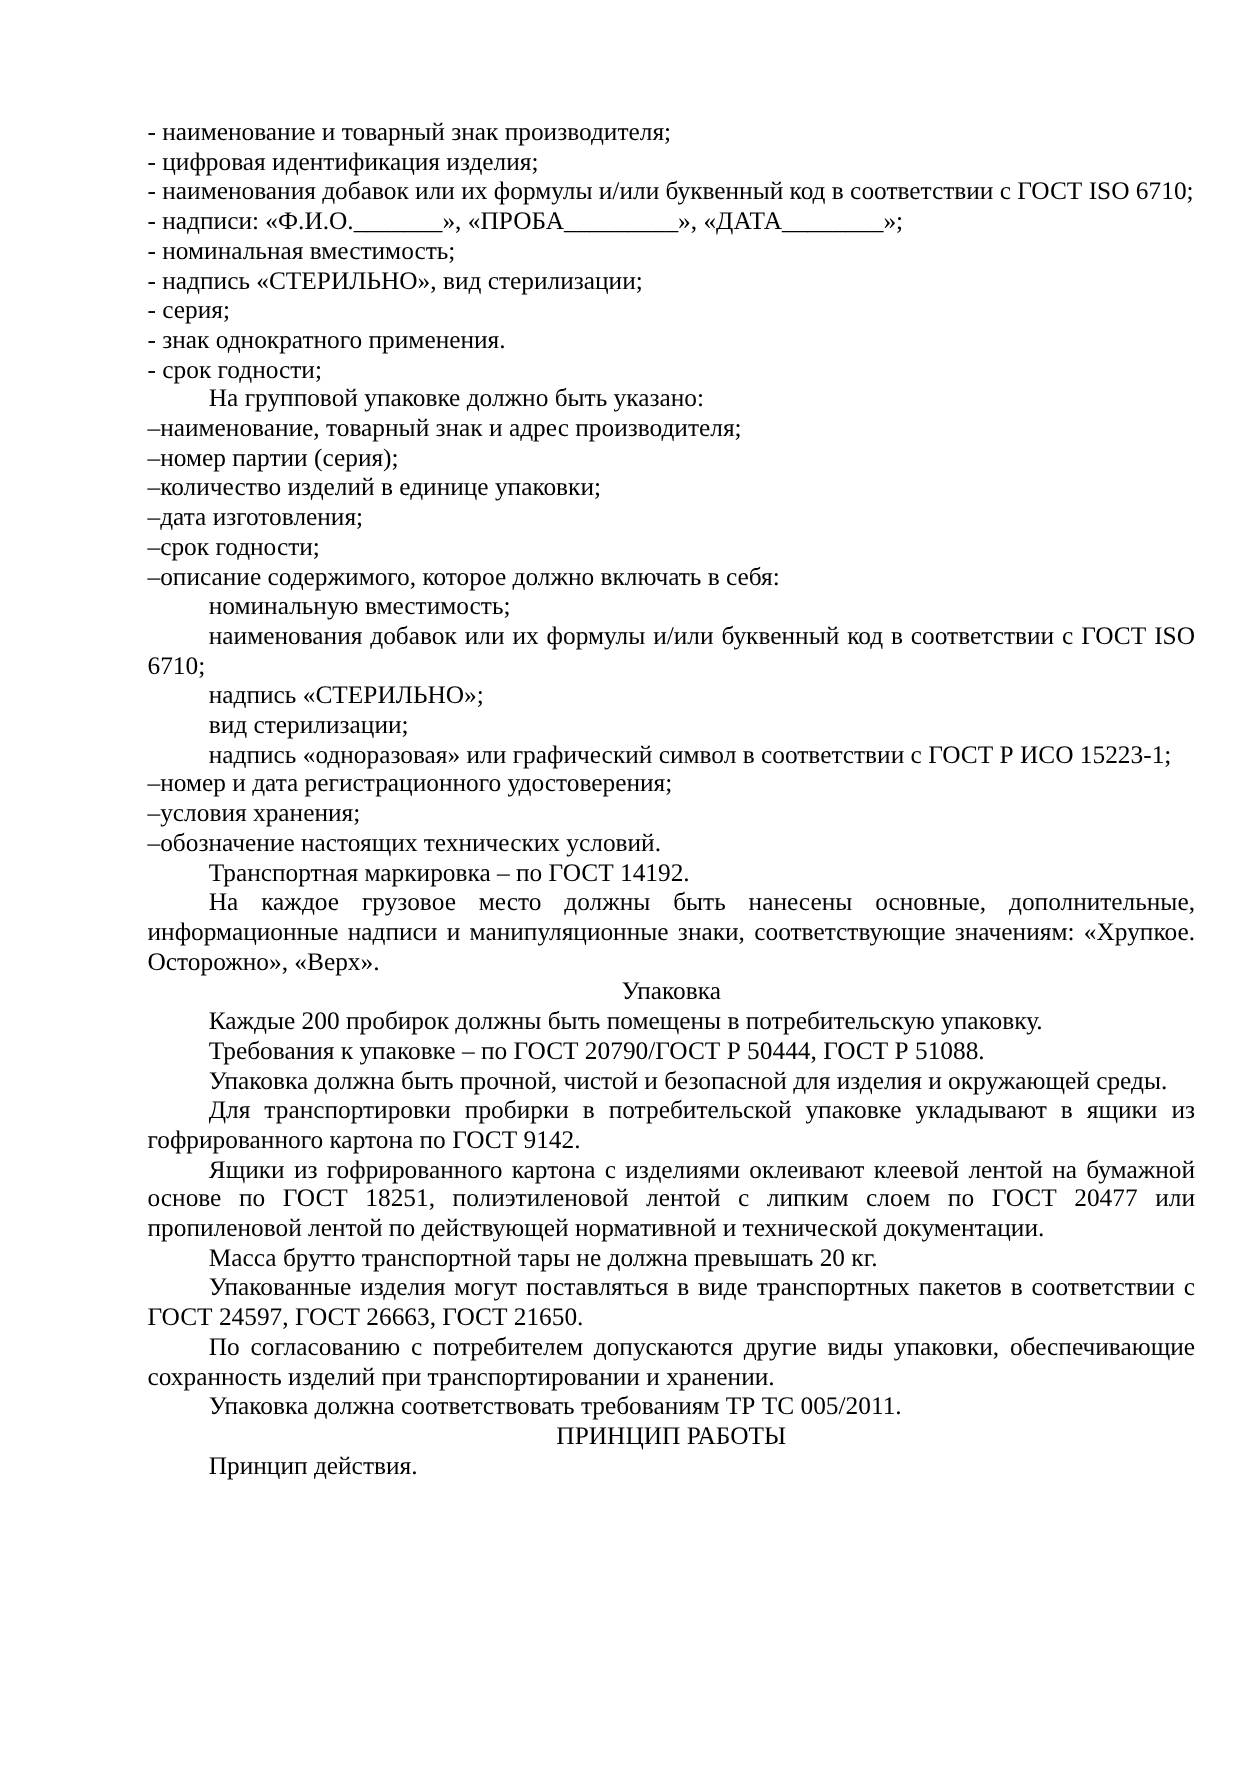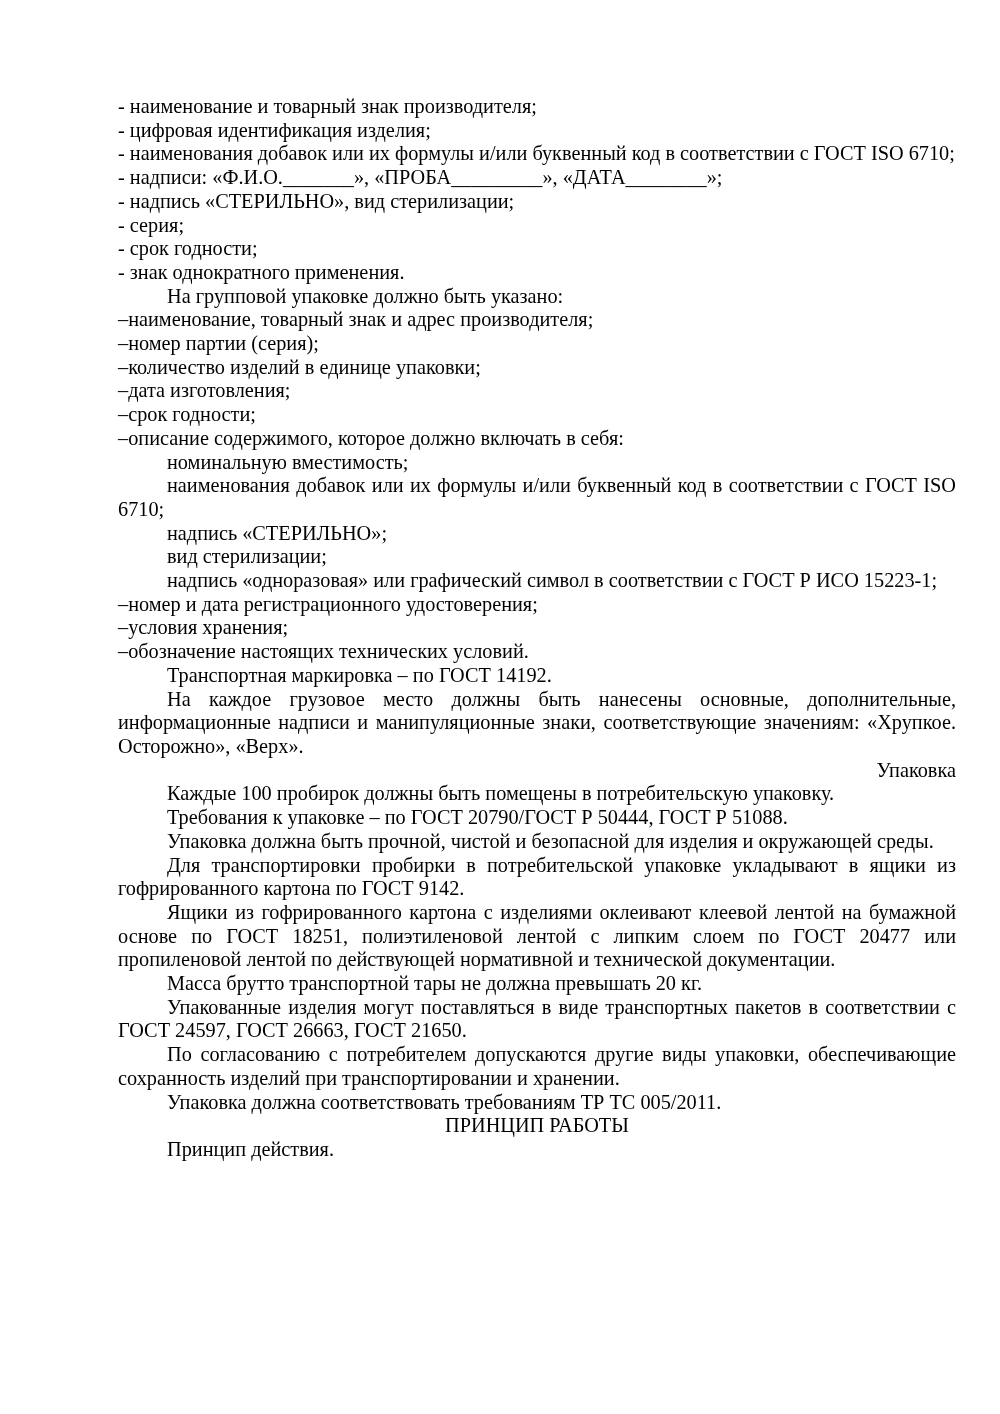--- a/index.html
+++ b/index.html
@@ -27,21 +27,21 @@
     line-height: 23.7px;
     font-weight: normal;
   }
   
   .li { text-align: justify; }
   
   .indent { text-align: justify; text-indent: 49px; }
   
   .h-pack {
     font-weight: bold;
-    text-align: right;
+    text-align: center;
     padding-left: 97px;
     margin-top: 12px;
   }
   
   .h-center {
     font-weight: bold;
     text-align: center;
     margin-top: 10px;
     margin-bottom: 9px;
   }
@@ -55,24 +55,25 @@
 </head>
 <body>
 
 <main class="page">
 
   <section>
     <p class="li">- наименование и товарный знак производителя;</p>
     <p class="li">- цифровая идентификация изделия;</p>
     <p class="li">- наименования добавок или их формулы и/или буквенный код в соответствии с ГОСТ ISO 6710;</p>
     <p class="li">- надписи: «Ф.И.О._______», «ПРОБА_________», «ДАТА________»;</p>
+    <p class="li">- номинальная вместимость;</p>
     <p class="li">- надпись «СТЕРИЛЬНО», вид стерилизации;</p>
     <p class="li">- серия;</p>
+    <p class="li">- знак однократного применения.</p>
     <p class="li">- срок годности;</p>
-    <p class="li">- знак однократного применения.</p>
 
     <p class="indent">На групповой упаковке должно быть указано:</p>
 
     <p class="li">–наименование, товарный знак и адрес производителя;</p>
     <p class="li">–номер партии (серия);</p>
     <p class="li">–количество изделий в единице упаковки;</p>
     <p class="li">–дата изготовления;</p>
     <p class="li">–срок годности;</p>
     <p class="li">–описание содержимого, которое должно включать в себя:</p>
 
@@ -85,21 +86,21 @@
     <p class="li">–номер и дата регистрационного удостоверения;</p>
     <p class="li">–условия хранения;</p>
     <p class="li">–обозначение настоящих технических условий.</p>
 
     <p class="indent">Транспортная маркировка – по ГОСТ 14192.</p>
     <p class="indent">На каждое грузовое место должны быть нанесены основные, дополнительные, информационные надписи и манипуляционные знаки, соответствующие значениям: «Хрупкое. Осторожно», «Верх».</p>
   </section>
 
   <section>
     <h2 class="h-pack">Упаковка</h2>
-    <p class="indent">Каждые 100 пробирок должны быть помещены в потребительскую упаковку.</p>
+    <p class="indent">Каждые 200 пробирок должны быть помещены в потребительскую упаковку.</p>
     <p class="indent">Требования к упаковке – по ГОСТ 20790/ГОСТ Р 50444, ГОСТ Р 51088.</p>
     <p class="indent">Упаковка должна быть прочной, чистой и безопасной для изделия и окружающей среды.</p>
     <p class="indent">Для транспортировки пробирки в потребительской упаковке укладывают в ящики из гофрированного картона по ГОСТ 9142.</p>
     <p class="indent">Ящики из гофрированного картона с изделиями оклеивают клеевой лентой на бумажной основе по ГОСТ 18251, полиэтиленовой лентой с липким слоем по ГОСТ 20477 или пропиленовой лентой по действующей нормативной и технической документации.</p>
     <p class="indent">Масса брутто транспортной тары не должна превышать 20 кг.</p>
     <p class="indent">Упакованные изделия могут поставляться в виде транспортных пакетов в соответствии с ГОСТ 24597, ГОСТ 26663, ГОСТ 21650.</p>
     <p class="indent">По согласованию с потребителем допускаются другие виды упаковки, обеспечивающие сохранность изделий при транспортировании и хранении.</p>
     <p class="indent">Упаковка должна соответствовать требованиям ТР ТС 005/2011.</p>
   </section>
 

